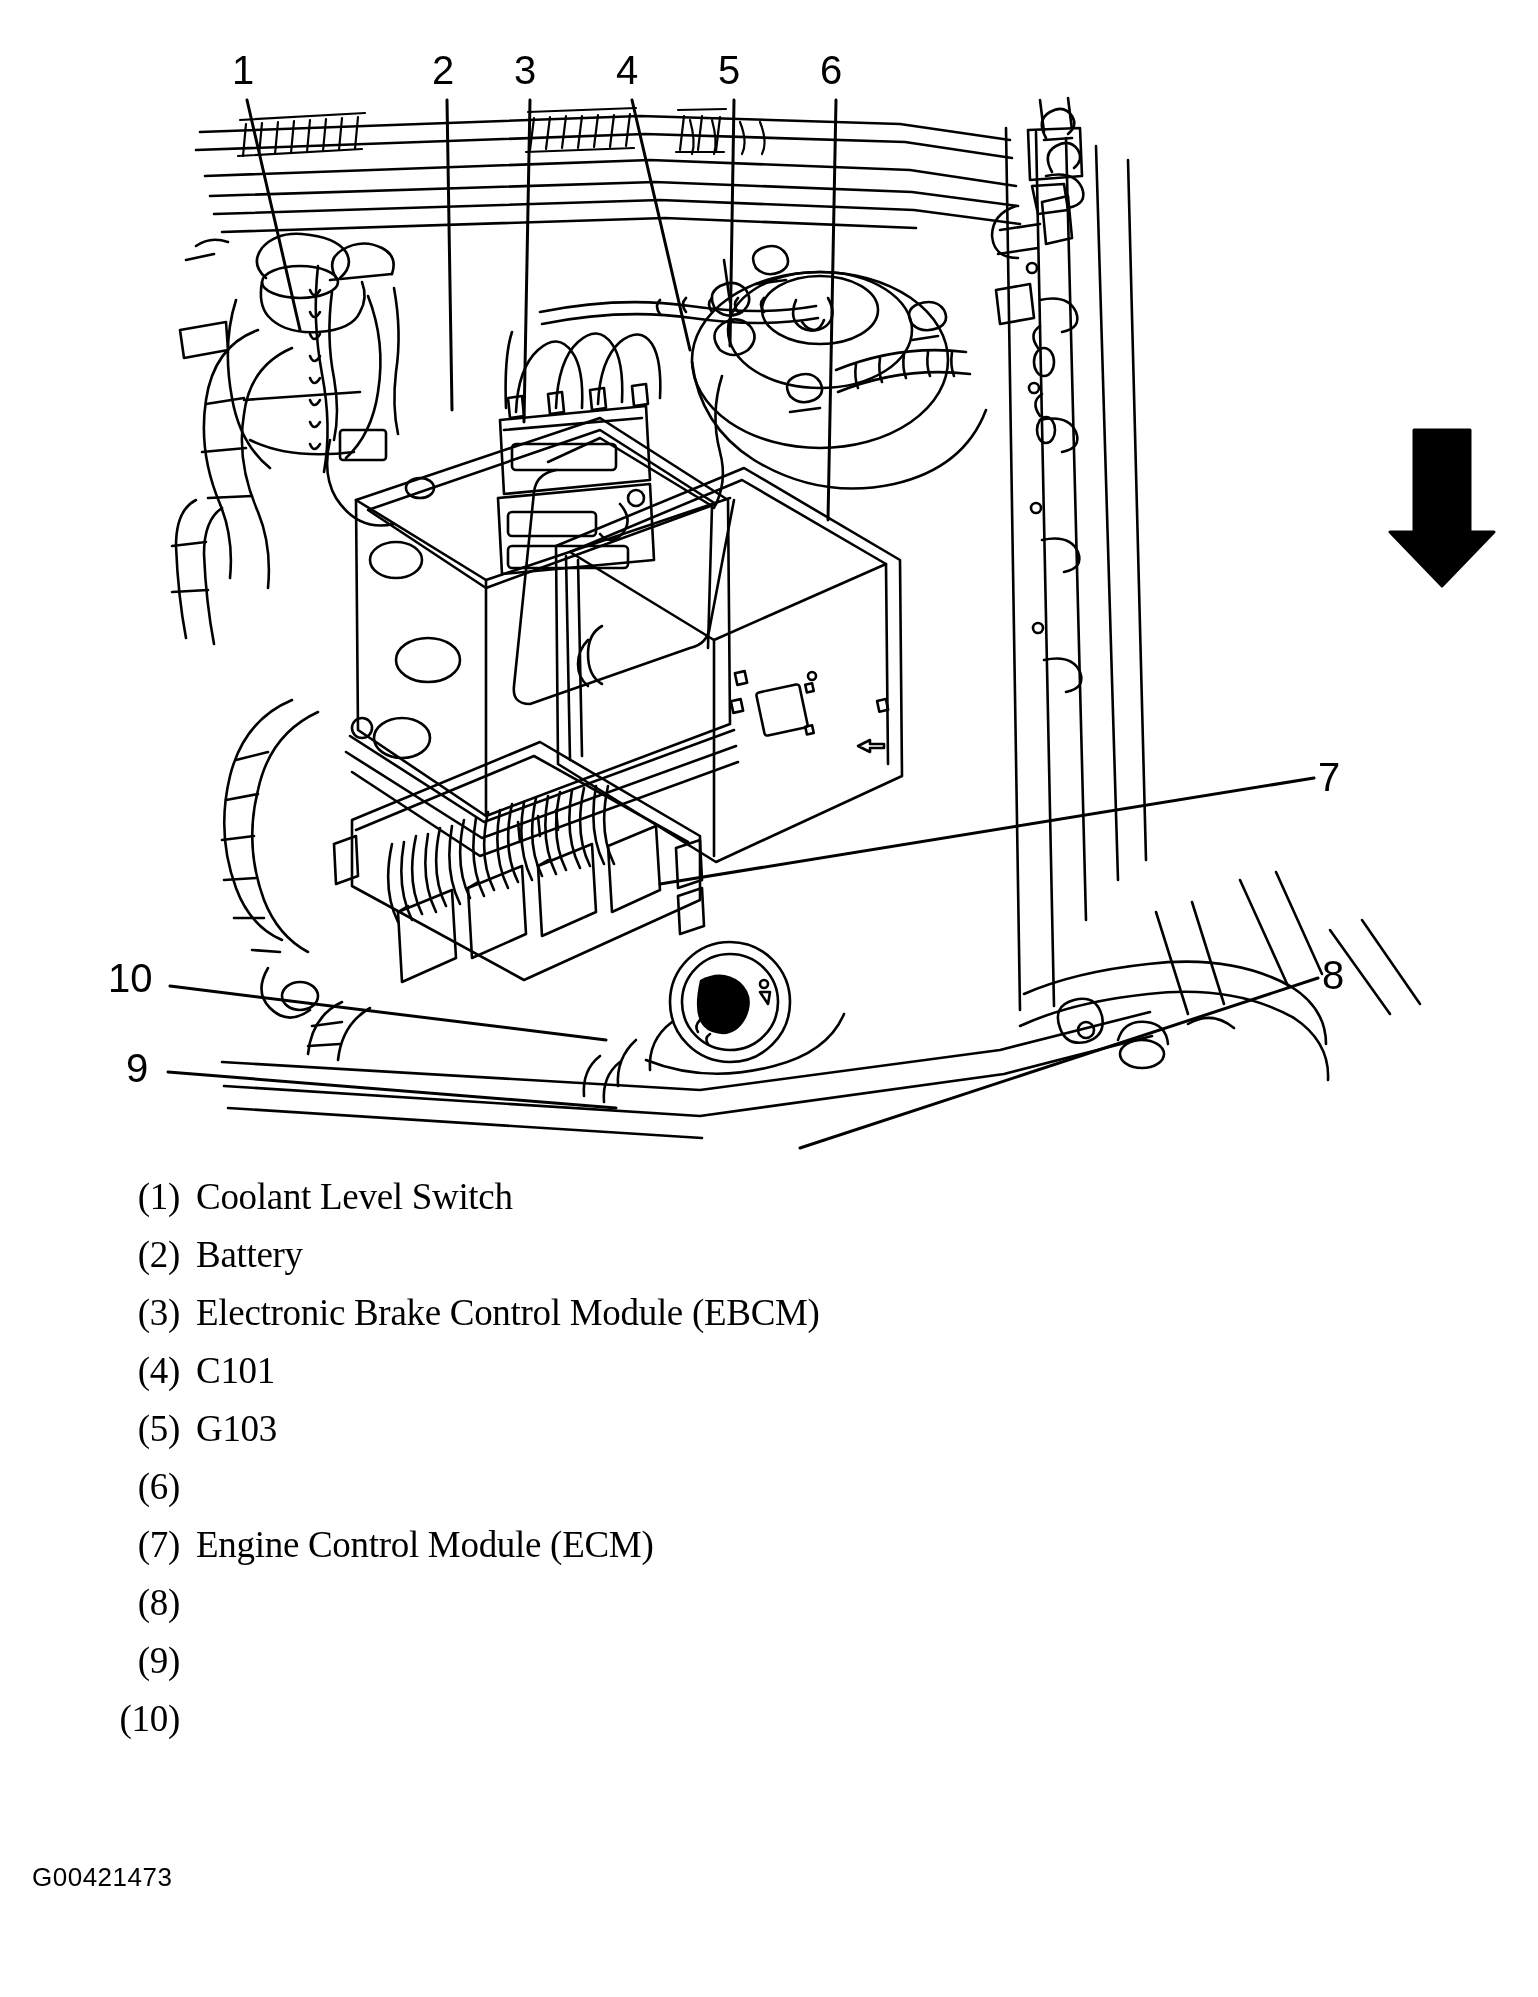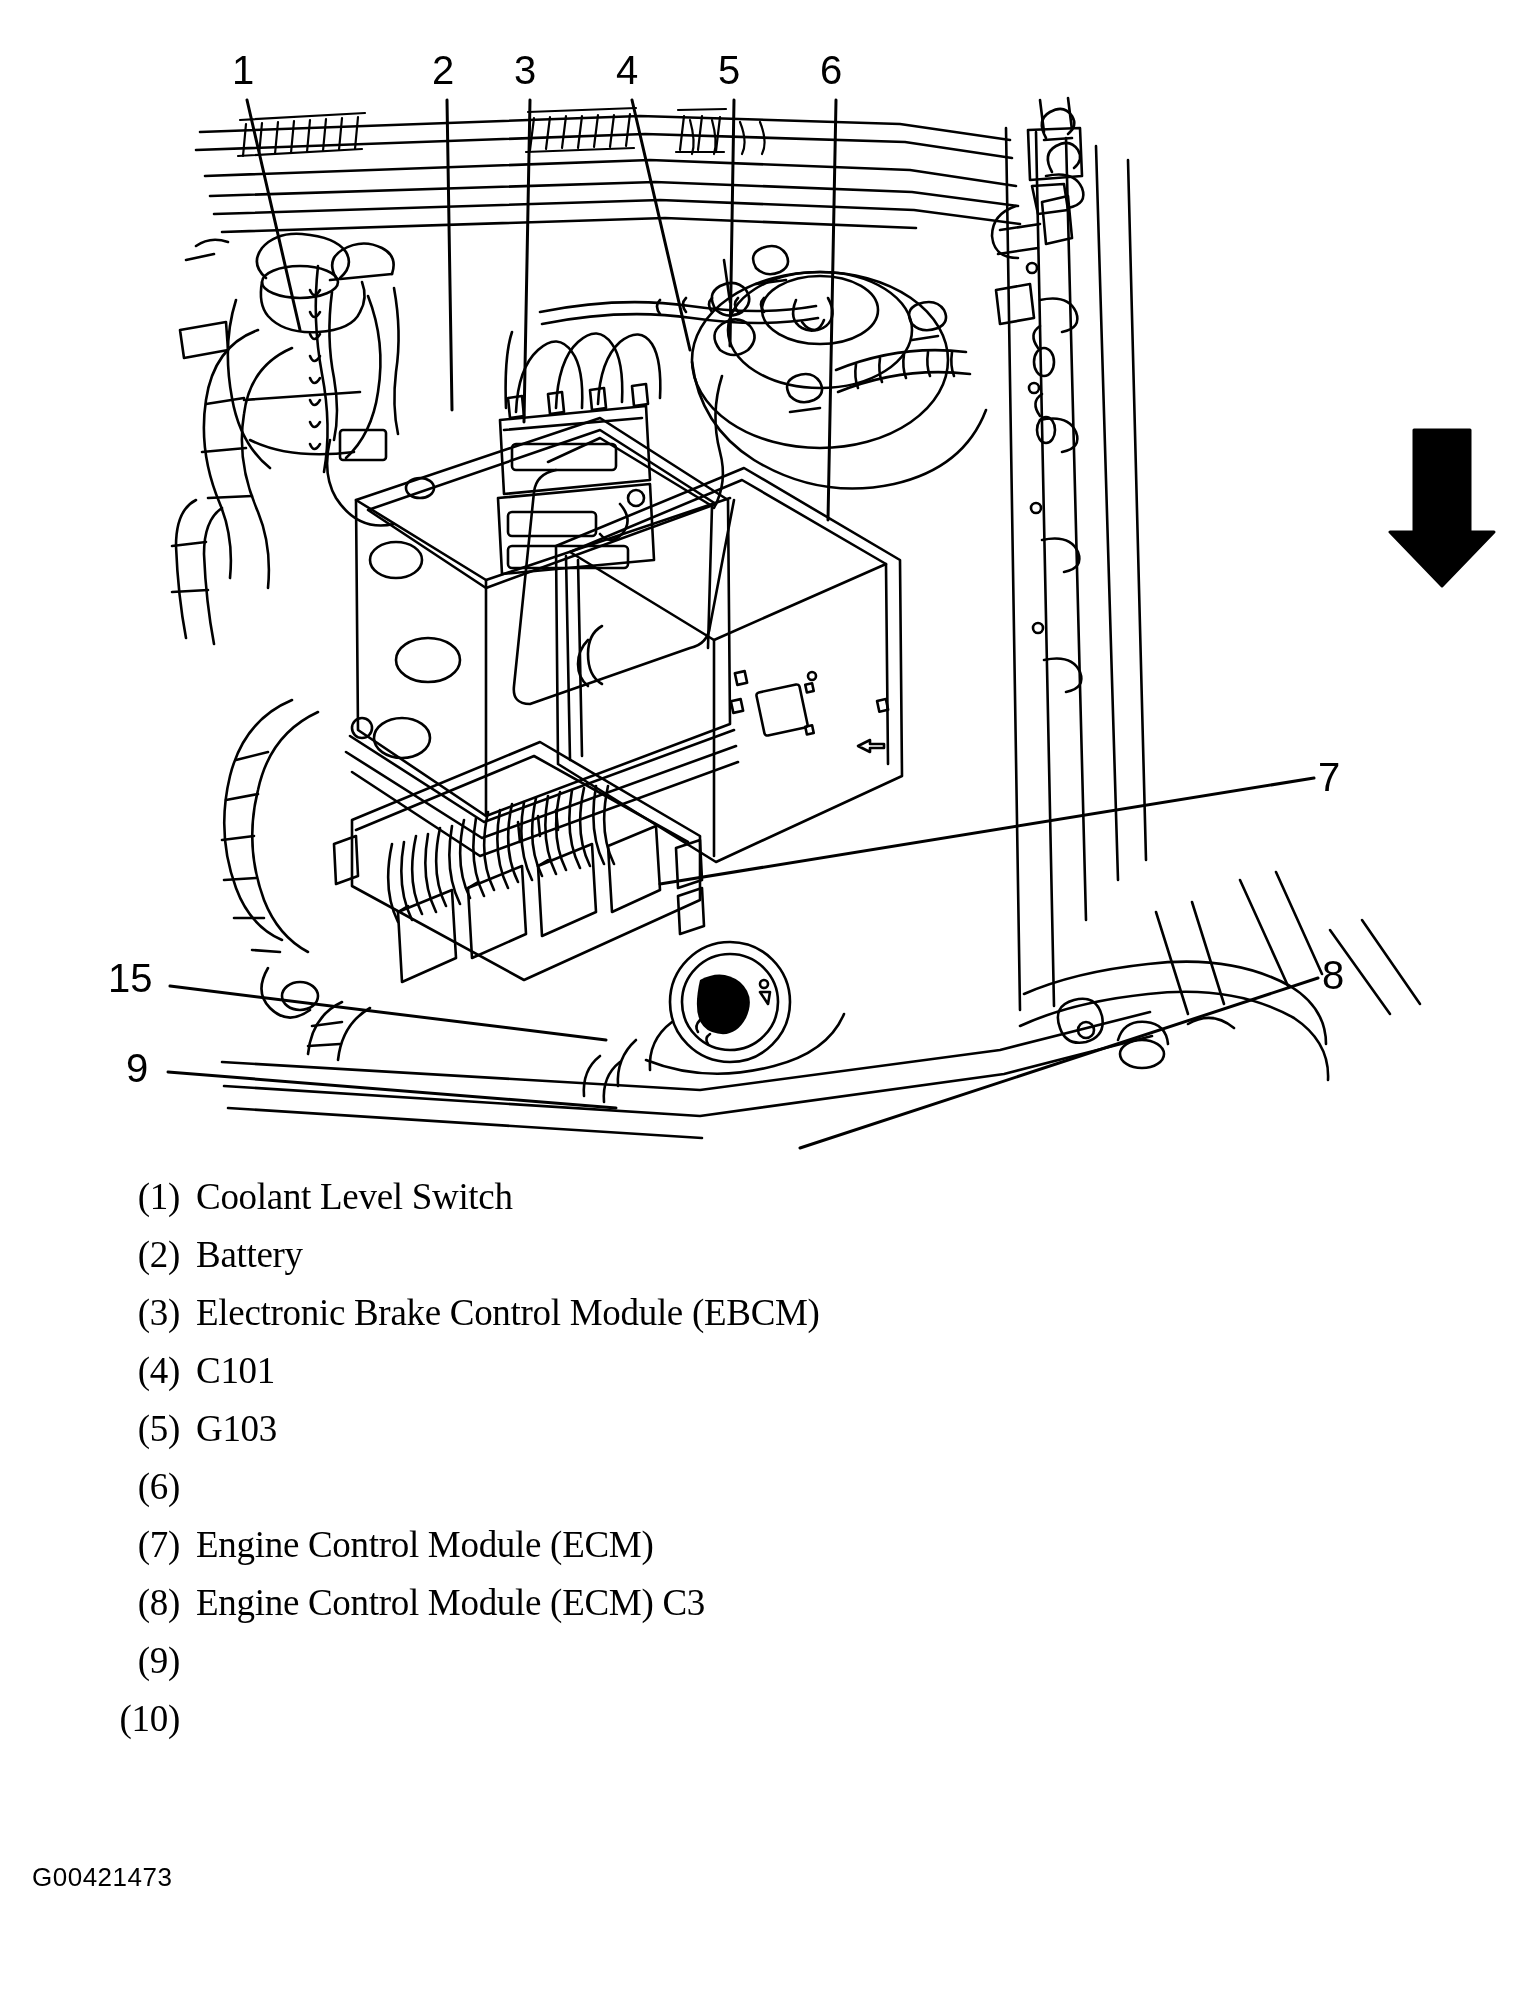--- a/index.html
+++ b/index.html
@@ -408,21 +408,21 @@
 
   <div class="callout-num" style="left:232px; top:50px;">1</div>
   <div class="callout-num" style="left:432px; top:50px;">2</div>
   <div class="callout-num" style="left:514px; top:50px;">3</div>
   <div class="callout-num" style="left:616px; top:50px;">4</div>
   <div class="callout-num" style="left:718px; top:50px;">5</div>
   <div class="callout-num" style="left:820px; top:50px;">6</div>
   <div class="callout-num" style="left:1318px; top:757px;">7</div>
   <div class="callout-num" style="left:1322px; top:955px;">8</div>
   <div class="callout-num" style="left:126px; top:1048px;">9</div>
-  <div class="callout-num" style="left:108px; top:958px;">15</div>
+  <div class="callout-num" style="left:108px; top:958px;">10</div>
 
   <div id="legend">
 
     <div class="legend-row">
       <span class="legend-index">(1)</span>
       <span class="legend-label">Coolant Level Switch</span>
     </div>
 
     <div class="legend-row">
       <span class="legend-index">(2)</span>
@@ -448,21 +448,20 @@
       <span class="legend-index">(6)</span>
     </div>
 
     <div class="legend-row">
       <span class="legend-index">(7)</span>
       <span class="legend-label">Engine Control Module (ECM)</span>
     </div>
 
     <div class="legend-row">
       <span class="legend-index">(8)</span>
-      <span class="legend-label">Engine Control Module (ECM) C3</span>
     </div>
 
     <div class="legend-row">
       <span class="legend-index">(9)</span>
     </div>
 
     <div class="legend-row">
       <span class="legend-index">(10)</span>
     </div>
 

